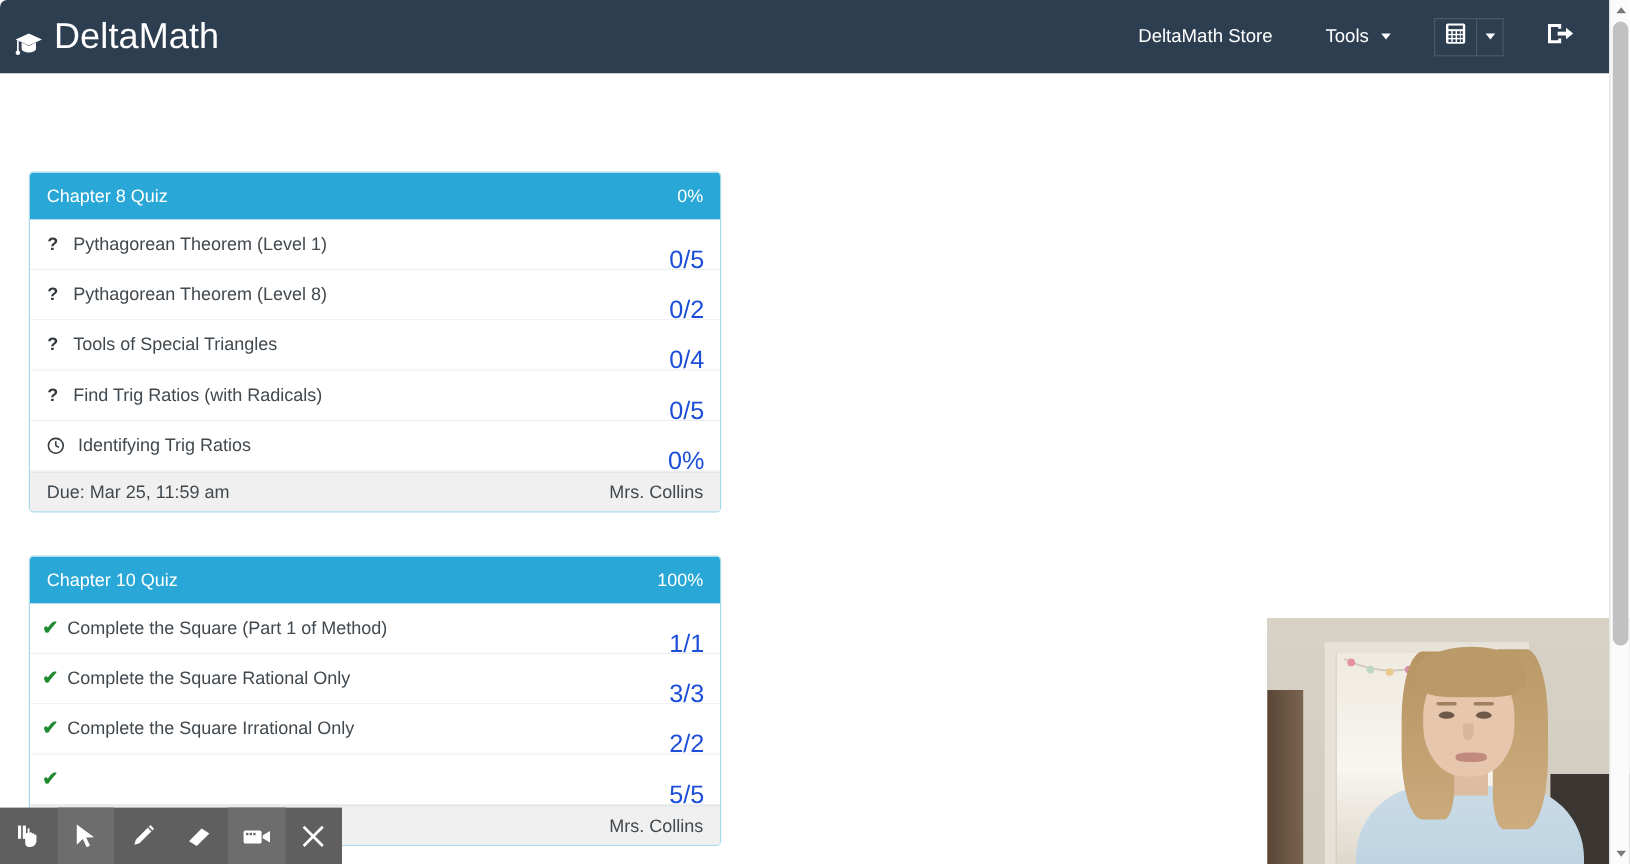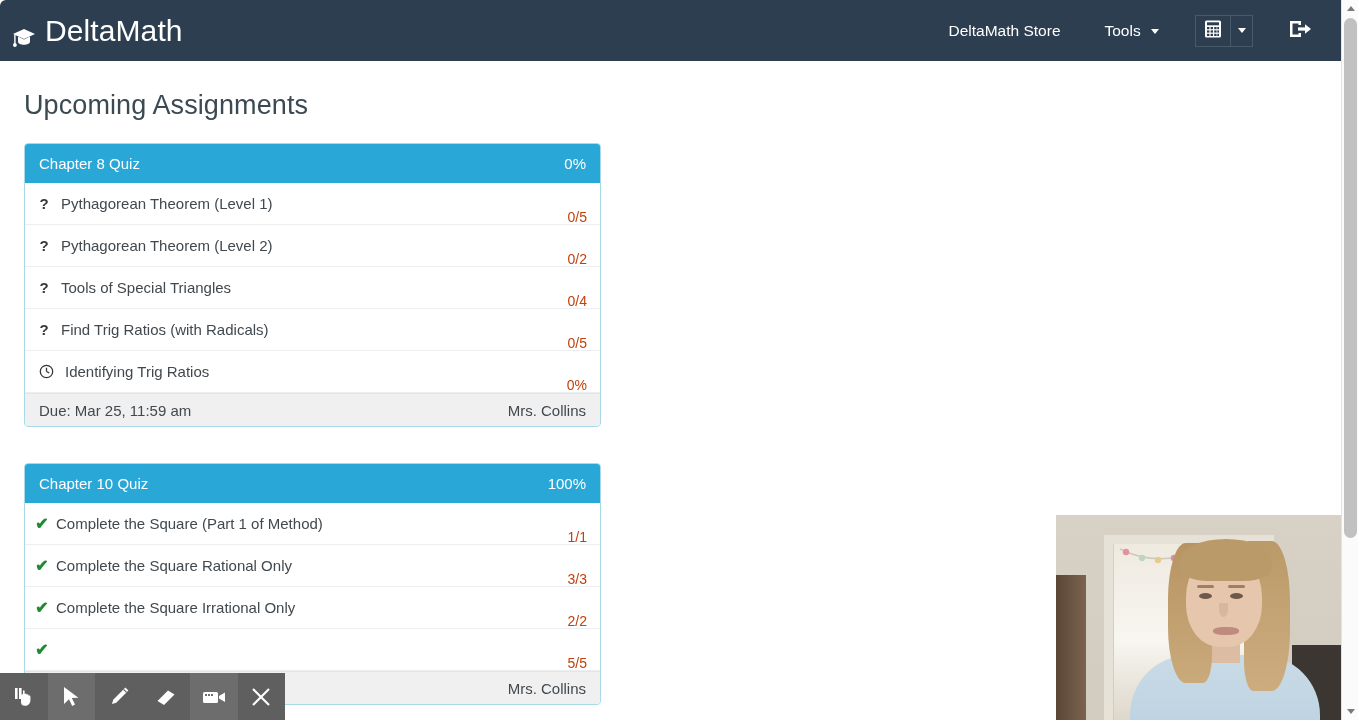--- a/index.html
+++ b/index.html
@@ -88,21 +88,21 @@
     border-bottom: 1px solid #eceff1;
     font-size: 15px; color: #41494f;
     cursor: pointer;
     background:#fff;
   }
   .row-left { display:flex; align-items:center; gap: 9px; }
   .row-icon { width: 16px; display:flex; align-items:center; justify-content:center; flex: none; }
   .q-mark { font-weight: bold; font-size: 15px; color:#33383d; }
   .check { color: #1f8a2f; font-size: 16px; font-weight: bold; line-height: 1; }
   .clock-icon { display:block; }
-  .row-right { color:#c2410c; font-size: 14px; margin-top: 26px; }
+  .row-right { color:#1d4ed8; font-size: 21px; margin-top: 26px; }
   .card-footer {
     display:flex; align-items:center; justify-content:space-between;
     height: 33px; padding: 0 14px;
     background: #f0f0f0;
     color: #41494f; font-size: 15px;
     border-top: 1px solid #e3e6e8;
   }
 
   
   .webcam {
@@ -280,21 +280,20 @@
             <path d="M3 4 H14 V8 H11.5 V6.5 H5.5 V17.5 H11.5 V16 H14 V20 H3 Z" fill="#ffffff"></path>
             <rect x="11" y="10.4" width="9" height="3.2" fill="#ffffff"></rect>
             <path d="M18 7.2 L24 12 L18 16.8 Z" fill="#ffffff"></path>
           </svg>
         </span>
       </div>
     </div>
   </div>
 
   <div class="page">
-    <div class="page-title">Upcoming Assignments</div>
 
     <div class="card" id="card1" style="top:82px;">
       <div class="card-header">
         <span>Chapter 8 Quiz</span>
         <span>0%</span>
       </div>
 
       <div class="row">
         <span class="row-left">
           <span class="row-icon">
@@ -303,21 +302,21 @@
           <span>Pythagorean Theorem (Level 1)</span>
         </span>
         <span class="row-right">0/5</span>
       </div>
 
       <div class="row">
         <span class="row-left">
           <span class="row-icon">
               <span class="q-mark">?</span>
             </span>
-          <span>Pythagorean Theorem (Level 2)</span>
+          <span>Pythagorean Theorem (Level 8)</span>
         </span>
         <span class="row-right">0/2</span>
       </div>
 
       <div class="row">
         <span class="row-left">
           <span class="row-icon">
               <span class="q-mark">?</span>
             </span>
           <span>Tools of Special Triangles</span>

